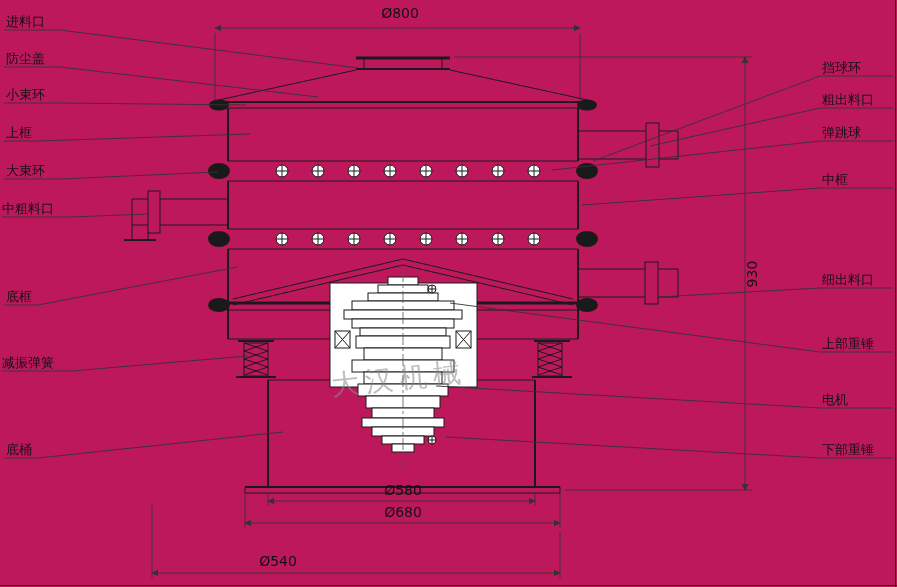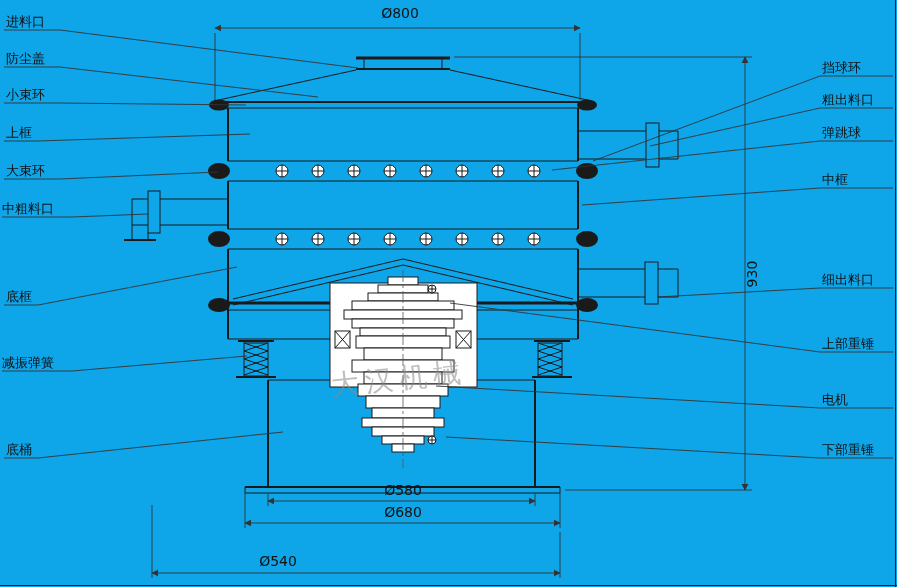--- a/index.html
+++ b/index.html
@@ -1,16 +1,16 @@
 <!DOCTYPE html>
 <html><head>
 <meta charset="utf-8">
 <style>
   html,body{margin:0;padding:0;background:#fff;}
-  #stage{position:relative;width:897px;height:587px;background:#0ea5e9;overflow:hidden;
+  #stage{position:relative;width:897px;height:587px;background:#be185d;overflow:hidden;
          font-family:"DejaVu Sans", sans-serif;}
   svg{position:absolute;left:0;top:0;}
   .ln{stroke:#1a1a1a;stroke-width:1;fill:none;}
   .ln2{stroke:#1a1a1a;stroke-width:2;fill:none;}
   .thick{stroke:#1a1a1a;stroke-width:3;fill:none;}
   .fillw{fill:#ffffff;stroke:#1a1a1a;stroke-width:1;}
   .dark{fill:#1a1a1a;stroke:none;}
   .dim{stroke:#333333;stroke-width:0.9;fill:none;}
   .leader{stroke:#333333;stroke-width:0.9;fill:none;}
   .lbl{font-size:13px;fill:#111111;font-family:"DejaVu Sans", sans-serif;}

